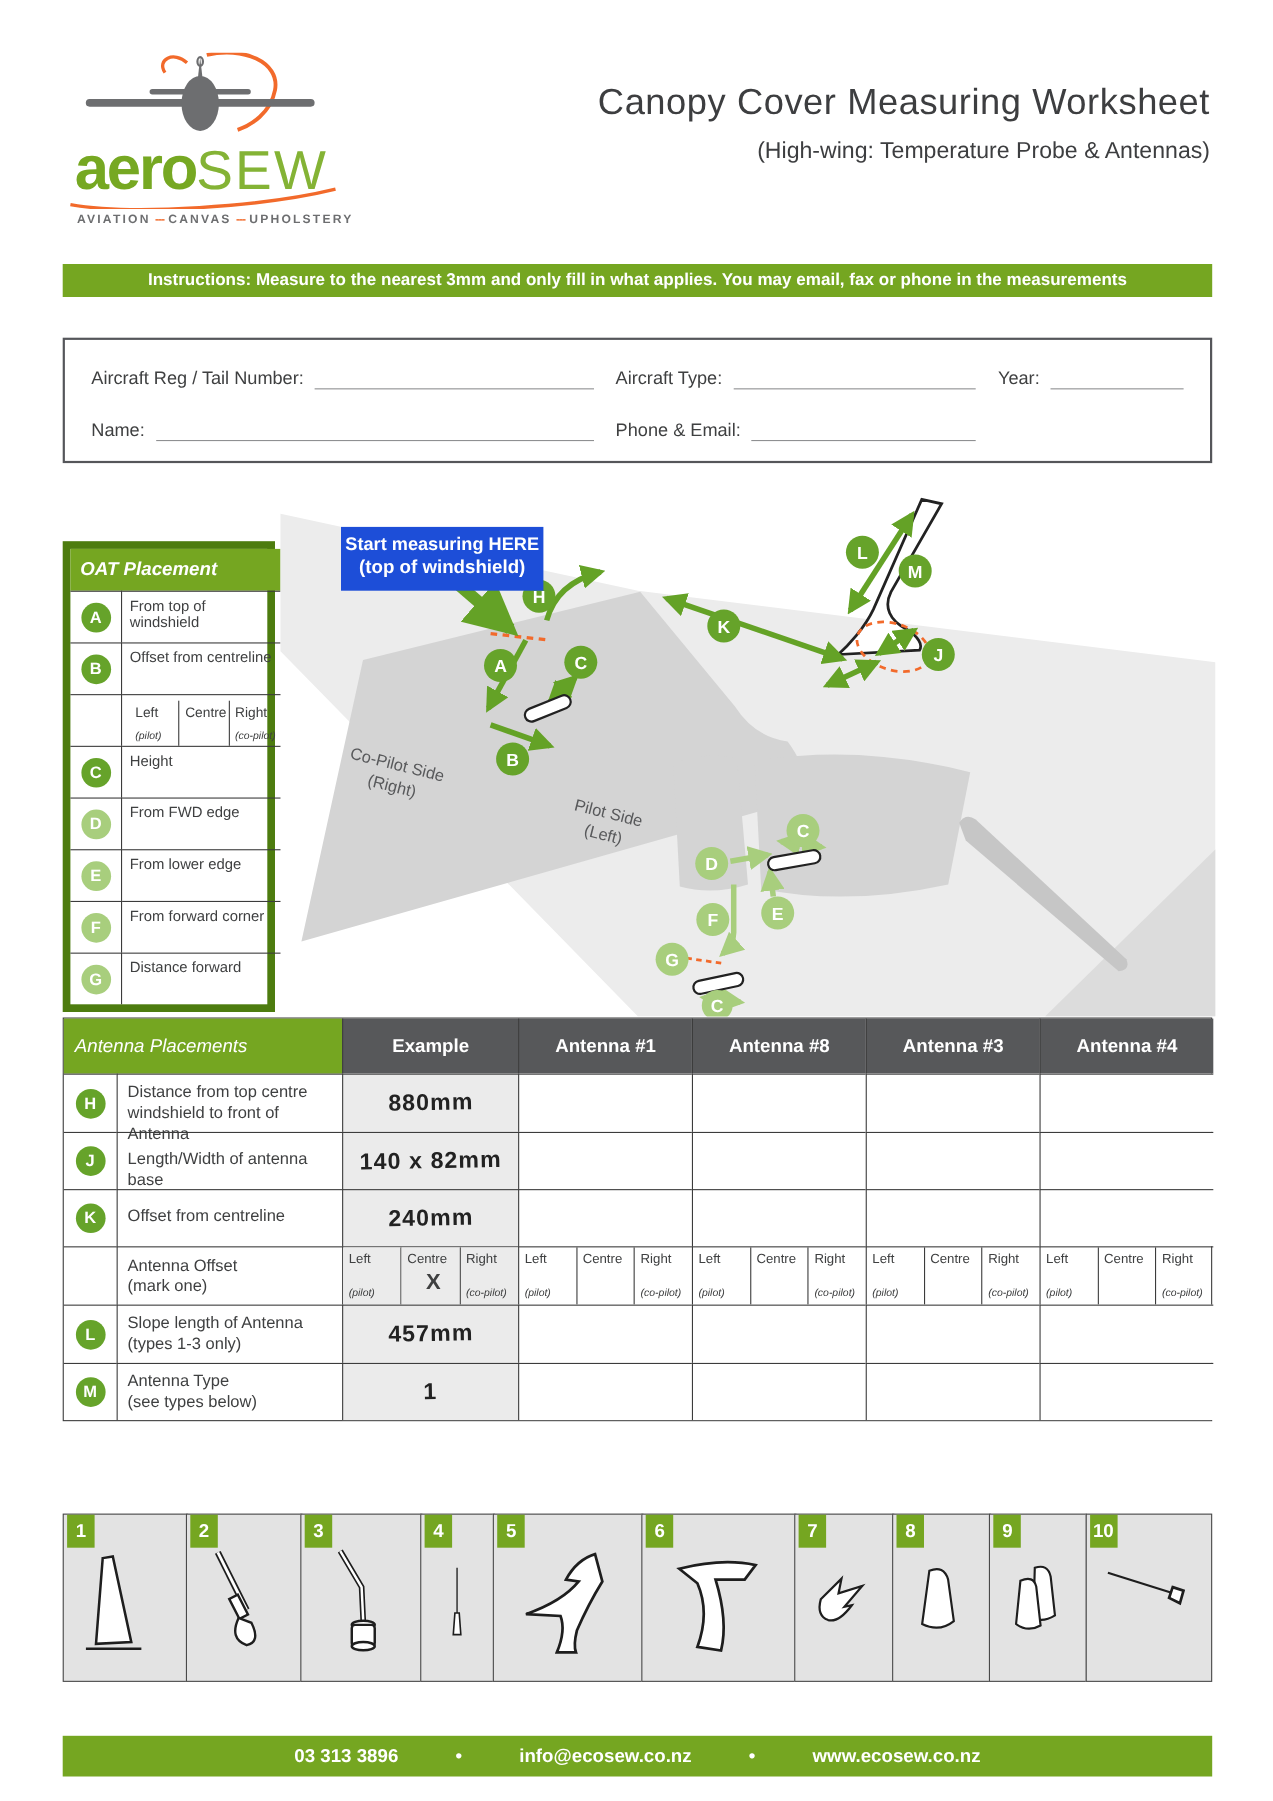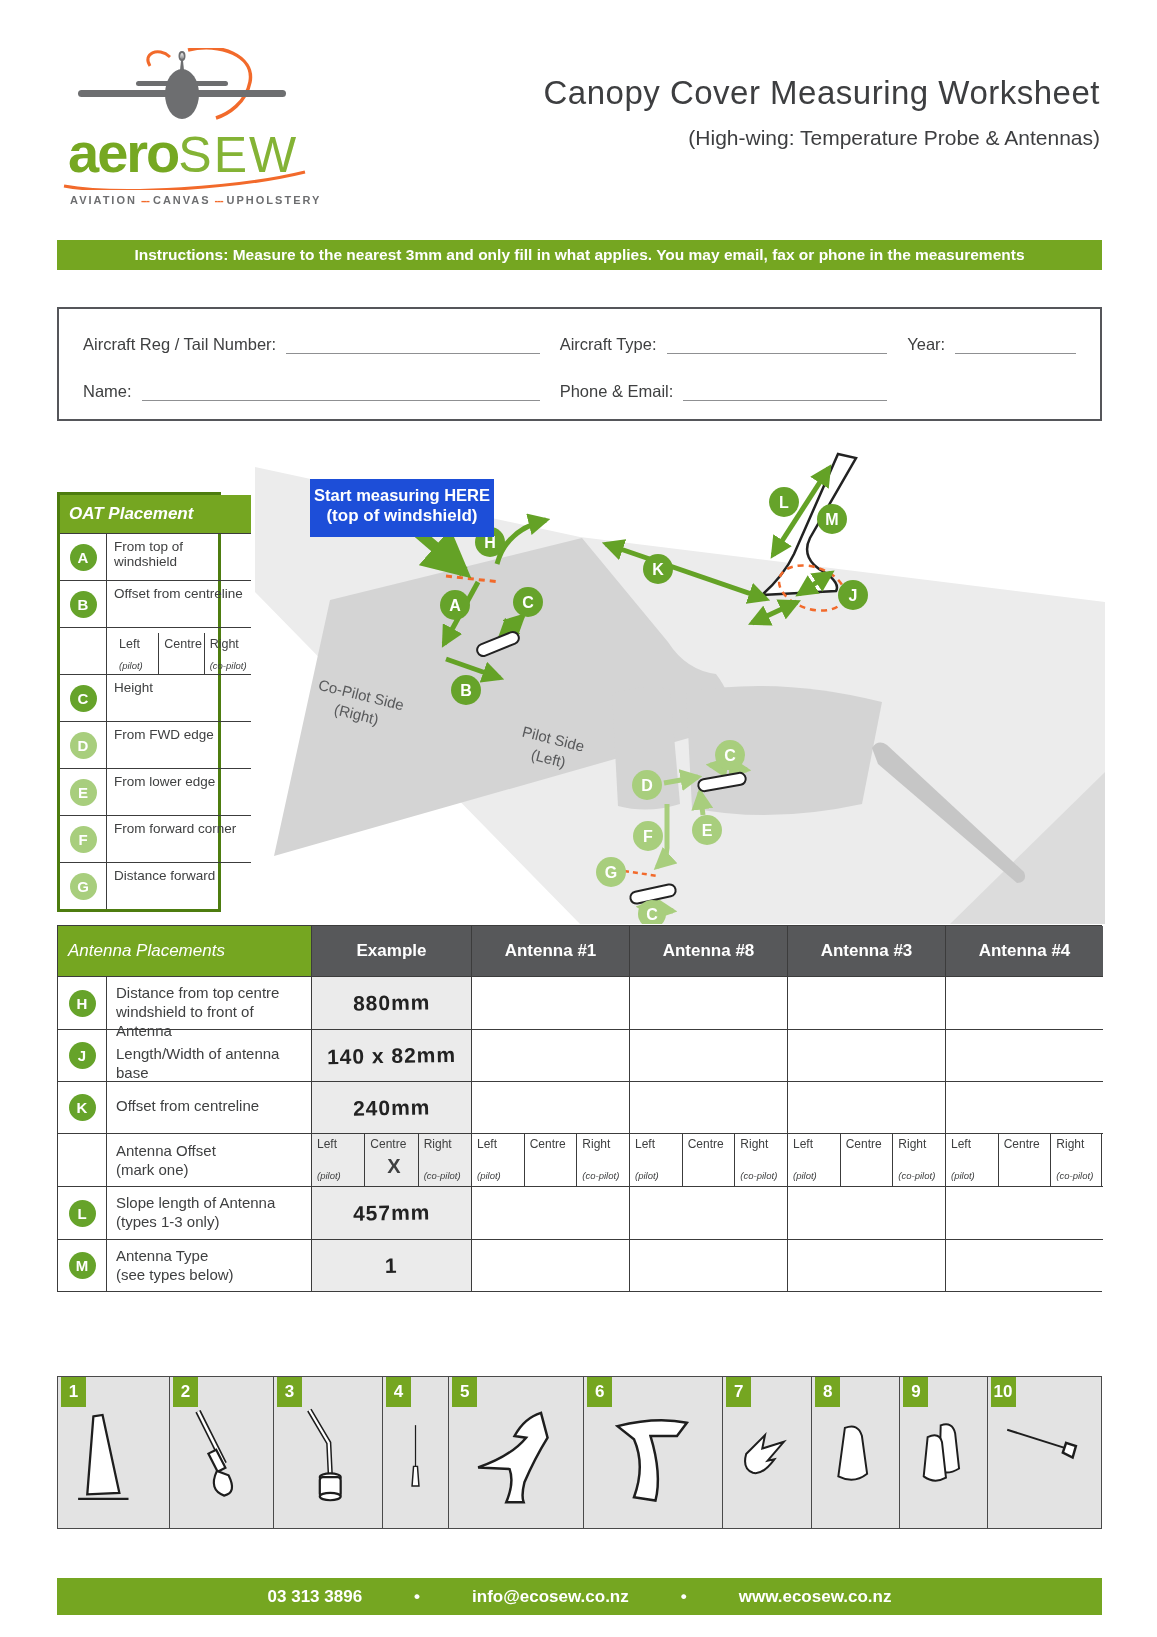--- a/index.html
+++ b/index.html
@@ -28,21 +28,21 @@
             border:2px solid #55565a;box-sizing:border-box;padding:24px 24px 0 24px;}
   .info-row{display:flex;margin-bottom:26px;}
   .f{display:flex;align-items:flex-end;}
   .f label{font-size:16.5px;white-space:nowrap;margin-right:10px;}
   .line{flex:1;border-bottom:1.5px solid #8f9092;height:20px;}
   
   .dot{width:27px;height:27px;border-radius:50%;display:flex;align-items:center;justify-content:center;
        color:#fff;font-weight:bold;font-size:15px;}
   .dot.dark{background:#66a32a;} .dot.light{background:#a8ce7d;}
   
-  .oat{position:absolute;left:57px;top:492px;width:164px;border:3px solid #4d7c0f;box-sizing:border-box;
+  .oat{position:absolute;left:57px;top:492px;width:193px;border:7px solid #4d7c0f;box-sizing:border-box;
        display:grid;grid-template-columns:47px 144px;grid-template-rows:38px repeat(8,47px);}
   .oat-header{grid-column:1/3;background:#75a621;color:#fff;font-weight:bold;font-style:italic;
               font-size:17px;display:flex;align-items:center;padding-left:9px;}
   .oat .cell{border-top:1px solid #3c3c3c;box-sizing:border-box;}
   .oat .lcell{display:flex;align-items:center;justify-content:center;border-right:1px solid #3c3c3c;}
   .oat .tcell{font-size:13.5px;padding:5px 2px 0 7px;}
   .lcr{display:flex;padding:0;}
   .lcr .sub{flex:1;border-right:1px solid #3c3c3c;font-size:12.5px;padding:4px 0 0 5px;
             display:flex;flex-direction:column;justify-content:space-between;box-sizing:border-box;}
   .lcr .sub:last-child{border-right:none;}

